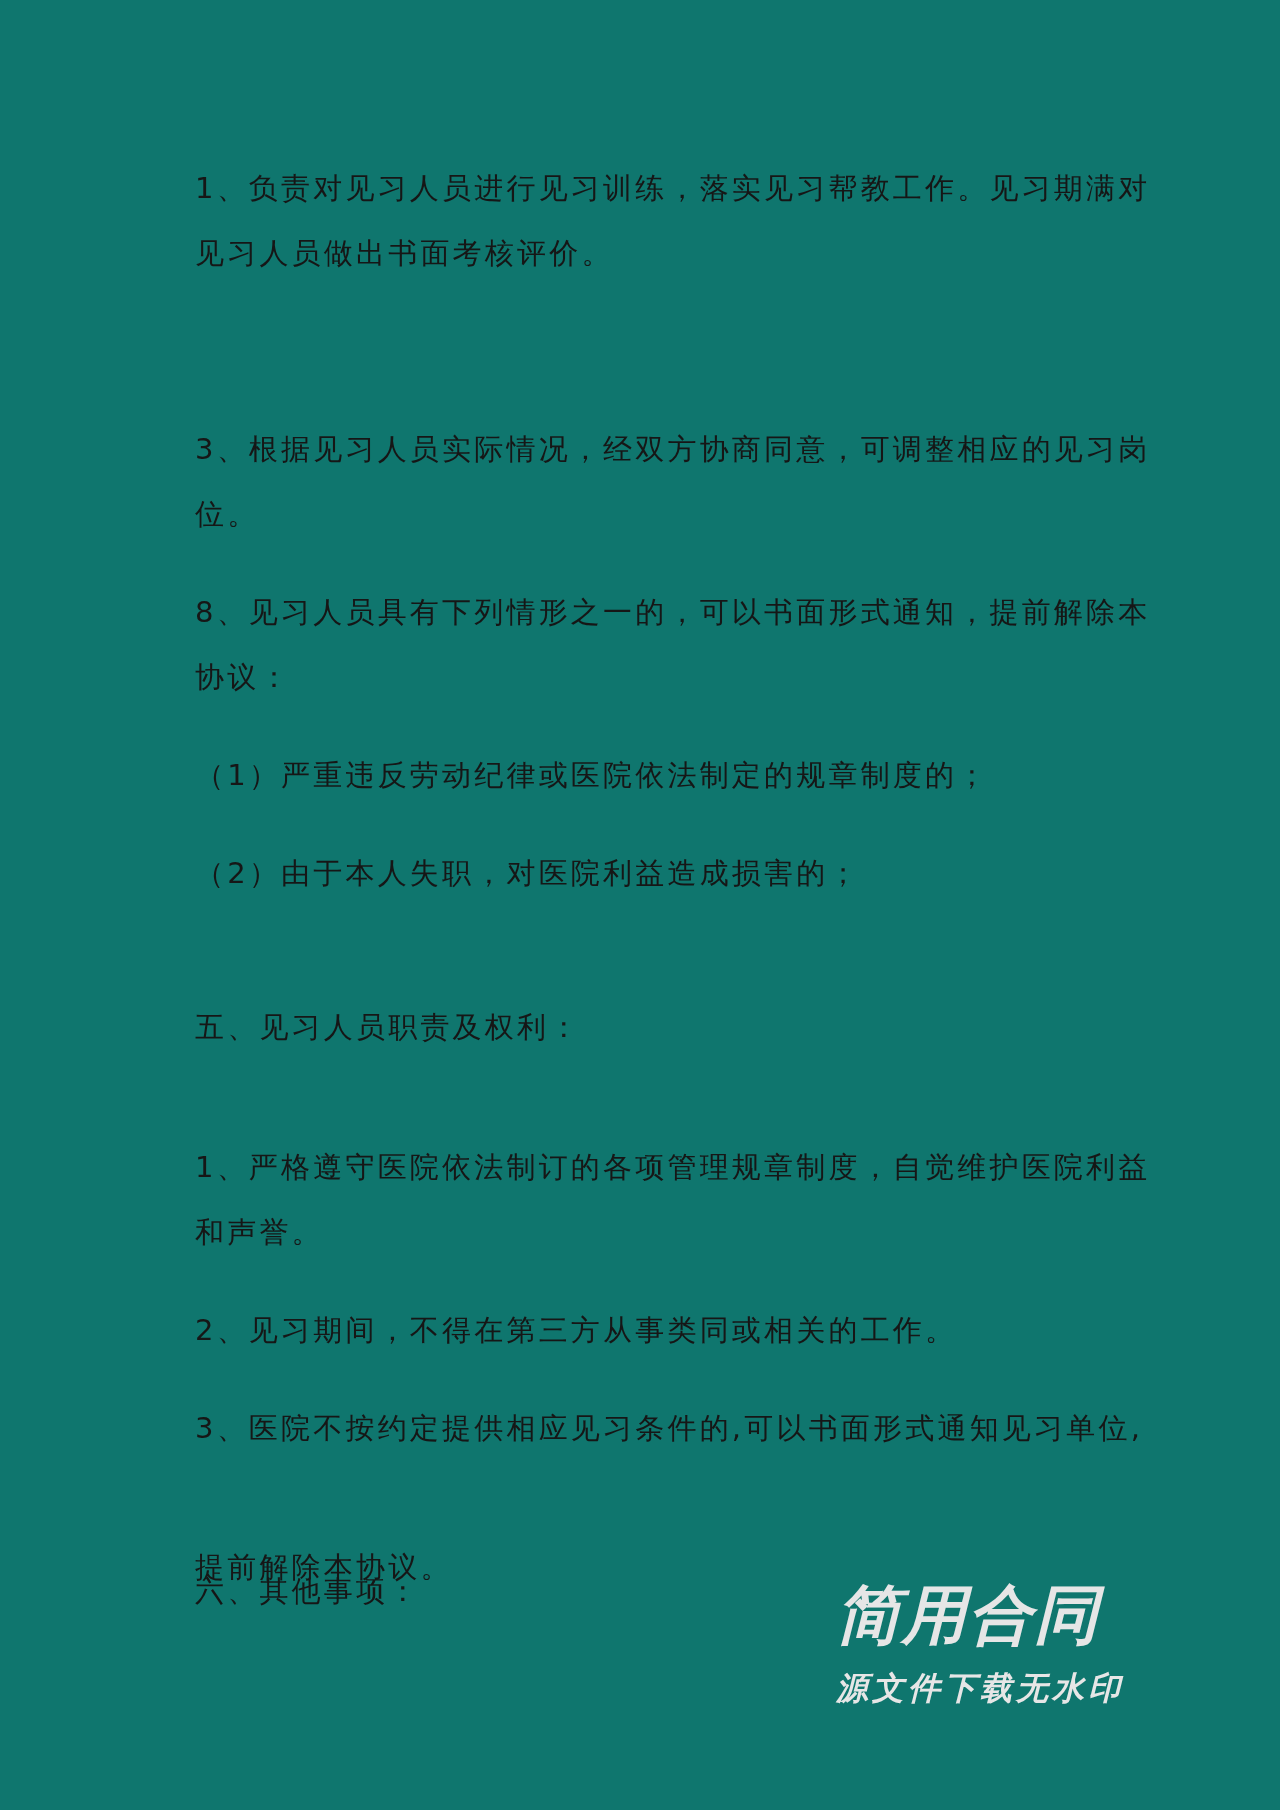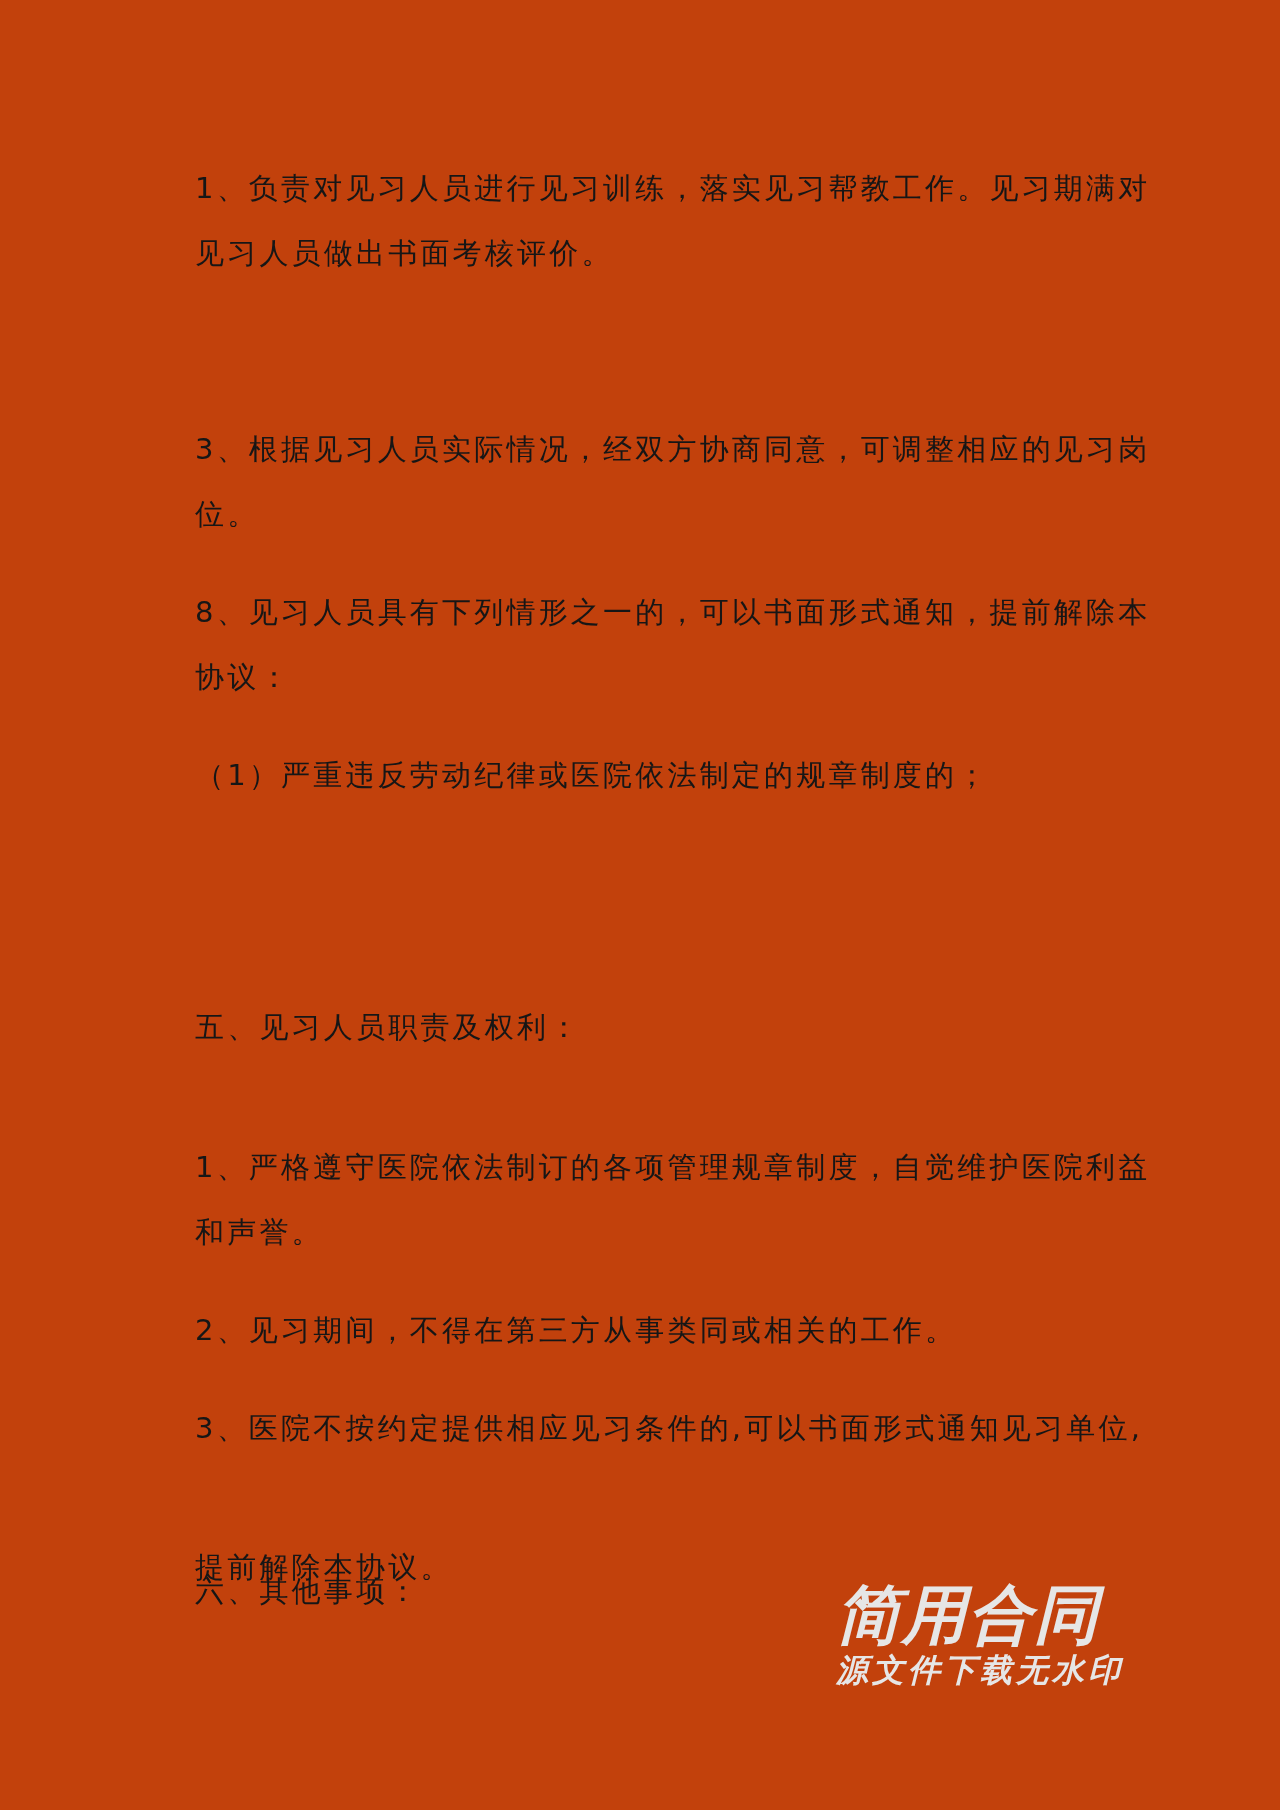--- a/index.html
+++ b/index.html
@@ -13,21 +13,21 @@
       position: relative;
       overflow: hidden;
       font-family: "DejaVu Sans", "Liberation Sans", sans-serif;
       color: #1a1a1a;
     }
     .page {
       position: absolute;
       left: 0; top: 0;
       width: 1280px;
       height: 1810px;
-      background: #c2410c;
+      background: #0f766e;
     }
     .line {
       position: absolute;
       left: 195px;
       font-size: 29px;
       line-height: 40px;
       letter-spacing: 3.2px;
       white-space: nowrap;
       color: #161616;
     }
@@ -43,20 +43,21 @@
       font-family: "DejaVu Sans", sans-serif;
       font-weight: bold;
       font-style: oblique;
       font-size: 64px;
       line-height: 70px;
       letter-spacing: 2px;
       color: #e6e6e6;
       white-space: nowrap;
     }
     .wm-sub {
+      margin-top: 18px;
       font-family: "DejaVu Sans", sans-serif;
       font-weight: bold;
       font-style: oblique;
       font-size: 32px;
       line-height: 40px;
       letter-spacing: 4px;
       color: #e6e6e6;
       white-space: nowrap;
     }
   </style>
@@ -64,20 +65,21 @@
 <body>
 
 <div class="page">
   <div class="line" style="top:168px">1、负责对见习人员进行见习训练，落实见习帮教工作。见习期满对</div>
   <div class="line" style="top:233px">见习人员做出书面考核评价。</div>
   <div class="line" style="top:429px">3、根据见习人员实际情况，经双方协商同意，可调整相应的见习岗</div>
   <div class="line" style="top:494px">位。</div>
   <div class="line" style="top:592px">8、见习人员具有下列情形之一的，可以书面形式通知，提前解除本</div>
   <div class="line" style="top:657px">协议：</div>
   <div class="line" style="top:755px">（1）严重违反劳动纪律或医院依法制定的规章制度的；</div>
+  <div class="line" style="top:853px">（2）由于本人失职，对医院利益造成损害的；</div>
   <div class="line" style="top:1007px">五、见习人员职责及权利：</div>
   <div class="line" style="top:1147px">1、严格遵守医院依法制订的各项管理规章制度，自觉维护医院利益</div>
   <div class="line" style="top:1212px">和声誉。</div>
   <div class="line" style="top:1310px">2、见习期间，不得在第三方从事类同或相关的工作。</div>
   <div class="line" style="top:1408px">3、医院不按约定提供相应见习条件的,可以书面形式通知见习单位,</div>
   <div class="line" style="top:1547px">提前解除本协议。</div>
   <div class="line" style="top:1571px">六、其他事项：</div>
 
   <div class="watermark">
     <div class="wm-title">简用合同</div>

